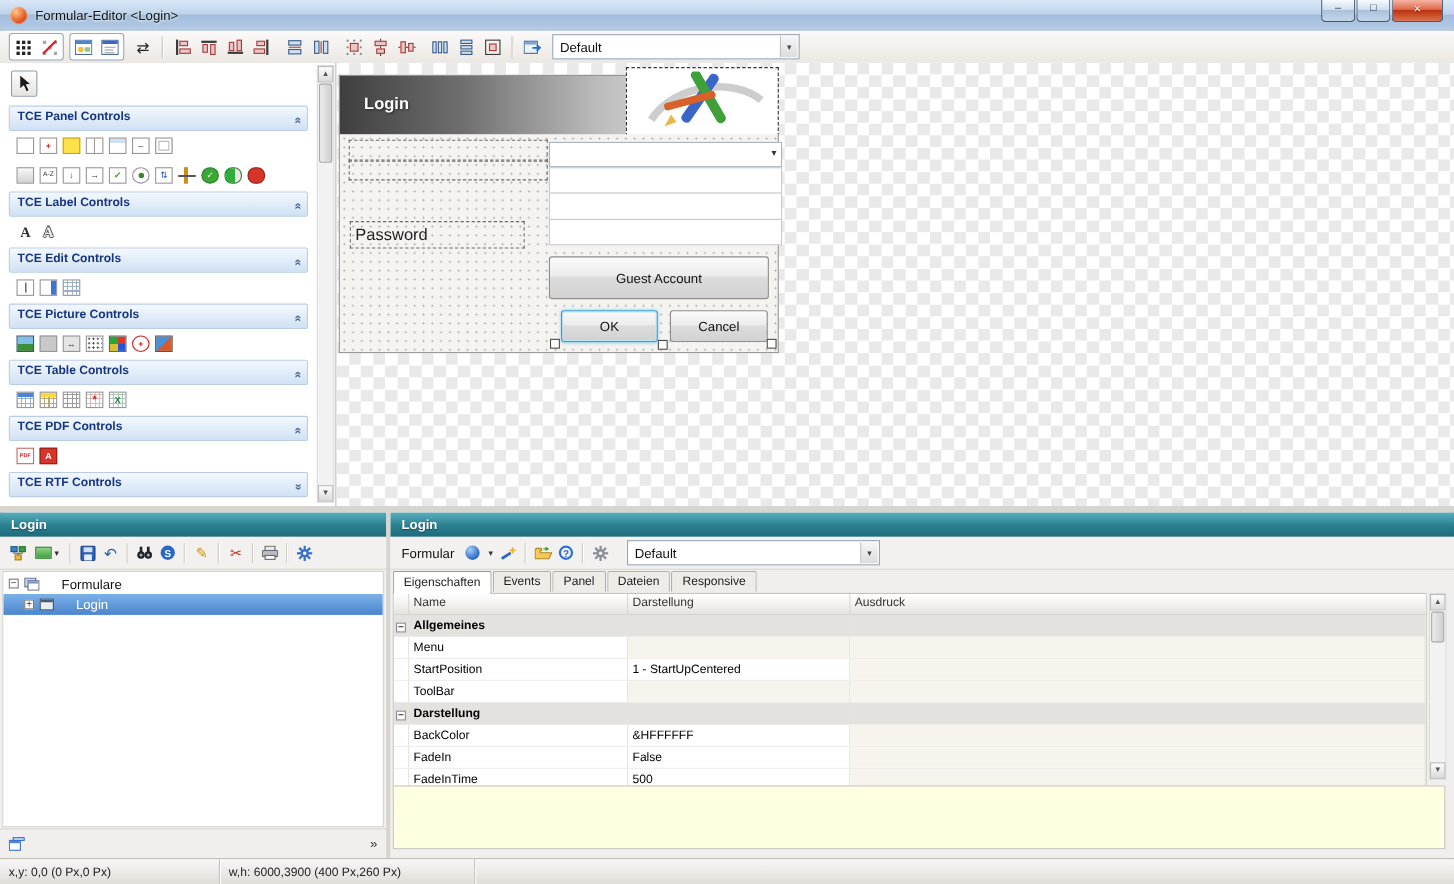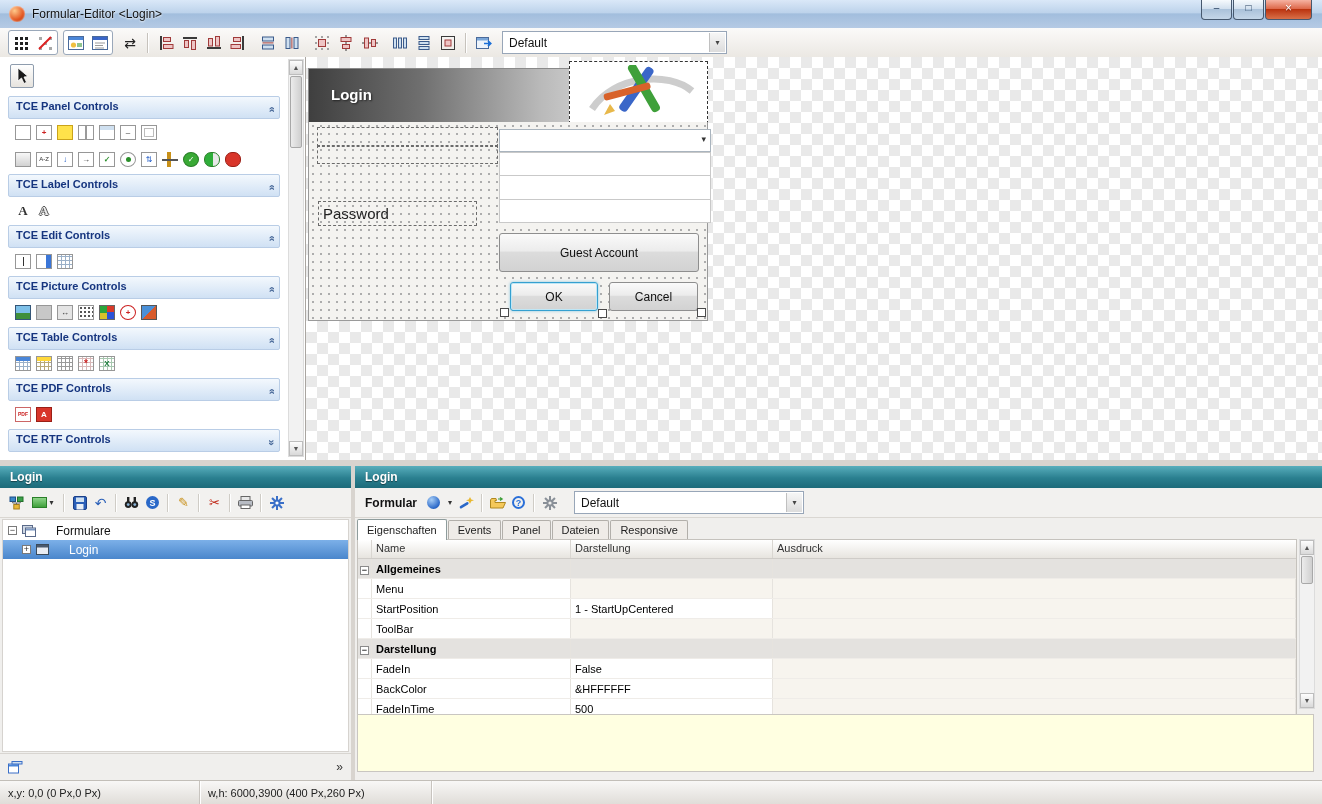--- a/index.html
+++ b/index.html
@@ -89,26 +89,26 @@
   .dd{font-size:8px;color:#333;margin-left:2px}
   .tree{position:absolute;left:2px;right:2px;top:53px;bottom:28px;background:#fff;border:1px solid #d6d3cf;font-size:12px;overflow:hidden}
   .trow{height:19px;display:flex;align-items:center;color:#111}
   .trow.sel{background:linear-gradient(#7cb0e8,#4a86cc);color:#fff}
   .expbox{width:9px;height:9px;border:1px solid #7a7a7a;background:#fff;font-size:9px;line-height:7px;text-align:center;
     color:#333;margin:0 5px;flex:none;box-sizing:border-box}
   .tlabel{margin-left:20px}
   .corner-strip{position:absolute;left:0;right:0;bottom:0;height:26px;border-top:1px solid #d8d5d1;display:flex;align-items:center;padding:0 8px}
   .more-btn{margin-left:auto;font-size:12px;color:#333}
 
-  .rlabel{font-weight:bold;font-size:12px;color:#111;margin:0 6px 0 4px}
+  .rlabel{font-weight:normal;font-size:12px;color:#111;margin:0 6px 0 4px}
   .bluedot{width:13px;height:13px;border-radius:50%;background:radial-gradient(circle at 35% 30%,#a6cdf6,#2a68c8 70%,#123f86);display:inline-block}
   .ring{width:13px;height:13px;border-radius:50%;border:2px solid #2a6fd8;color:#2a6fd8;font-size:9px;font-weight:bold;
     display:inline-flex;align-items:center;justify-content:center;box-sizing:border-box}
 
-  .tabs{position:absolute;left:2px;top:53px;height:20px;display:flex;align-items:center;font-size:11px}
+  .tabs{position:absolute;left:2px;top:53px;height:20px;display:flex;align-items:flex-start;font-size:11px}
   .tab{height:18px;padding:0 9px;background:#efece8;border:1px solid #b2afaa;border-bottom:none;border-radius:2px 2px 0 0;
     display:flex;align-items:center;margin-right:1px;color:#222}
   .tab.active{height:20px;background:#fff;border-color:#8e9c9c;font-weight:normal;position:relative;z-index:2}
 
   .pgrid{position:absolute;left:2px;top:73px;width:940px;background:#fff;border:1px solid #c5c2bd;font-size:11px;box-sizing:border-box}
   .pghead{display:flex;height:18px;background:linear-gradient(#ffffff,#e7e4df);border-bottom:1px solid #cfccc8;color:#333}
   .pgc{border-right:1px solid #d9d6d1;padding:2px 4px;white-space:nowrap;overflow:hidden;box-sizing:border-box}
   .c0{width:14px;flex:none;padding:0}
   .c1{width:199px;flex:none}
   .c2{width:202px;flex:none}
@@ -636,28 +636,28 @@
       <div class="prow grow">
         <div class="pgc c0">
             <span class="gbox">−</span>
           </div>
         <div class="pgc c1" style="font-weight:bold">Darstellung</div>
         <div class="pgc c2"></div>
         <div class="pgc c3"></div>
       </div>
       <div class="prow">
         <div class="pgc c0"></div>
+        <div class="pgc c1">BackColor</div>
+        <div class="pgc c2">&amp;HFFFFFF</div>
+        <div class="pgc c3 beige"></div>
+      </div>
+      <div class="prow">
+        <div class="pgc c0"></div>
         <div class="pgc c1">FadeIn</div>
         <div class="pgc c2">False</div>
-        <div class="pgc c3 beige"></div>
-      </div>
-      <div class="prow">
-        <div class="pgc c0"></div>
-        <div class="pgc c1">BackColor</div>
-        <div class="pgc c2">&amp;HFFFFFF</div>
         <div class="pgc c3 beige"></div>
       </div>
       <div class="prow">
         <div class="pgc c0"></div>
         <div class="pgc c1">FadeInTime</div>
         <div class="pgc c2">500</div>
         <div class="pgc c3 beige"></div>
       </div>
     </div>
 

